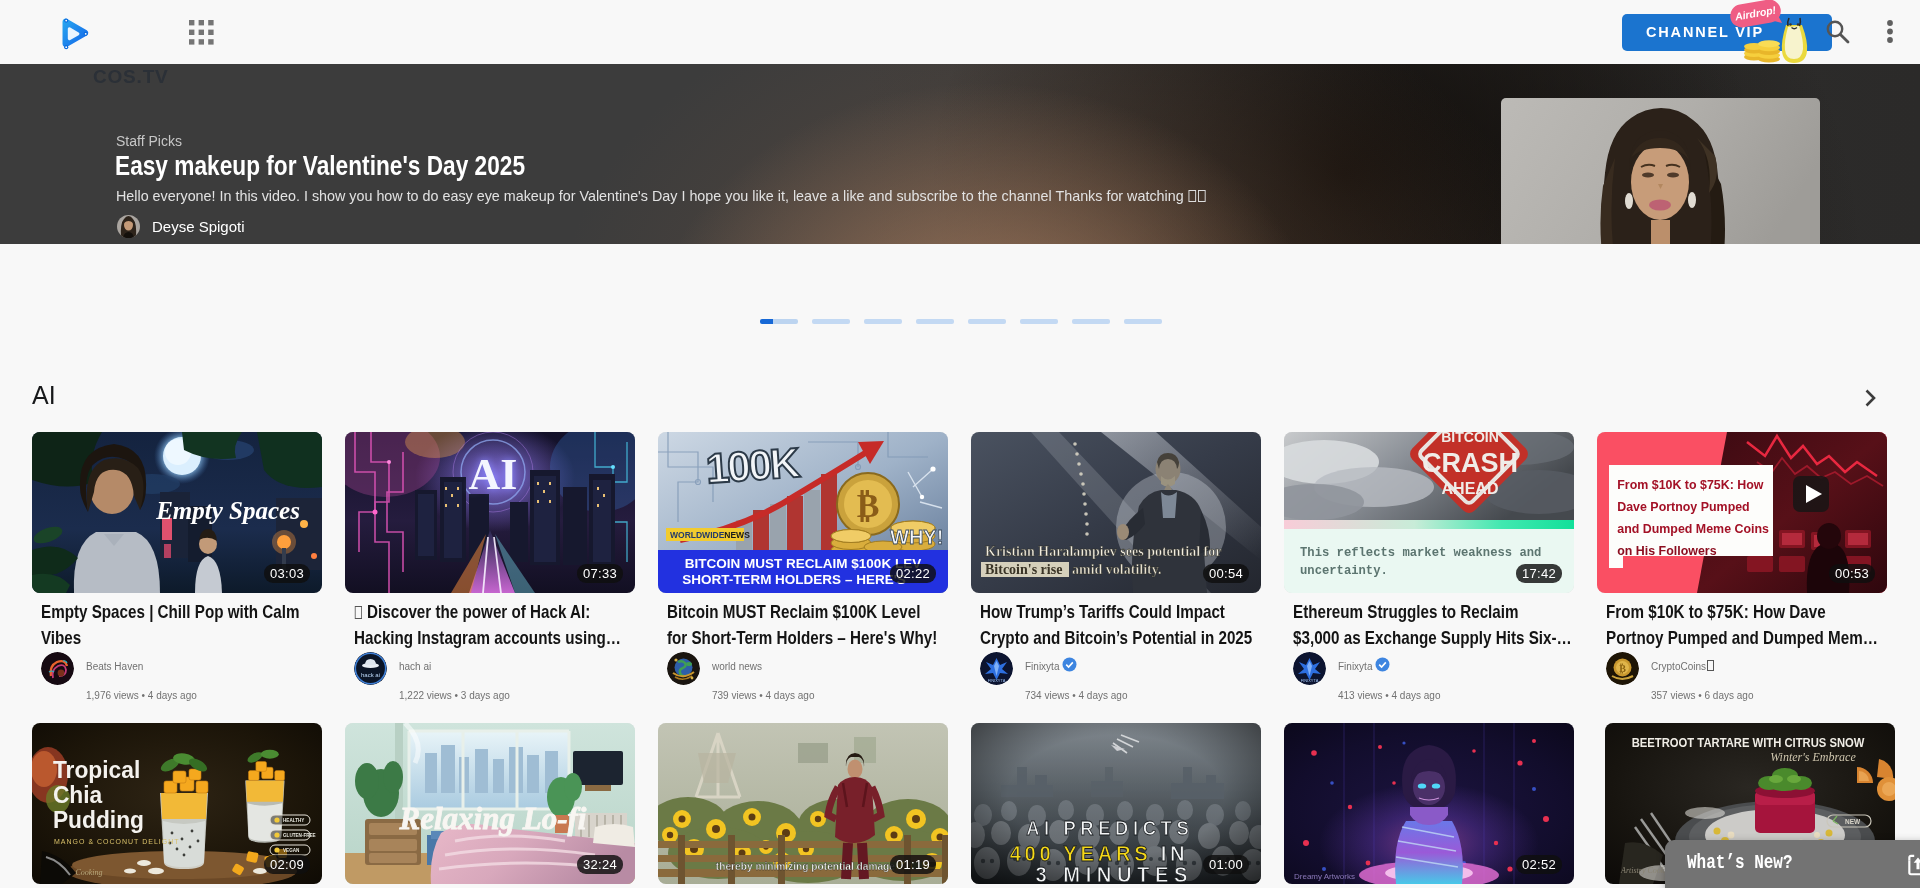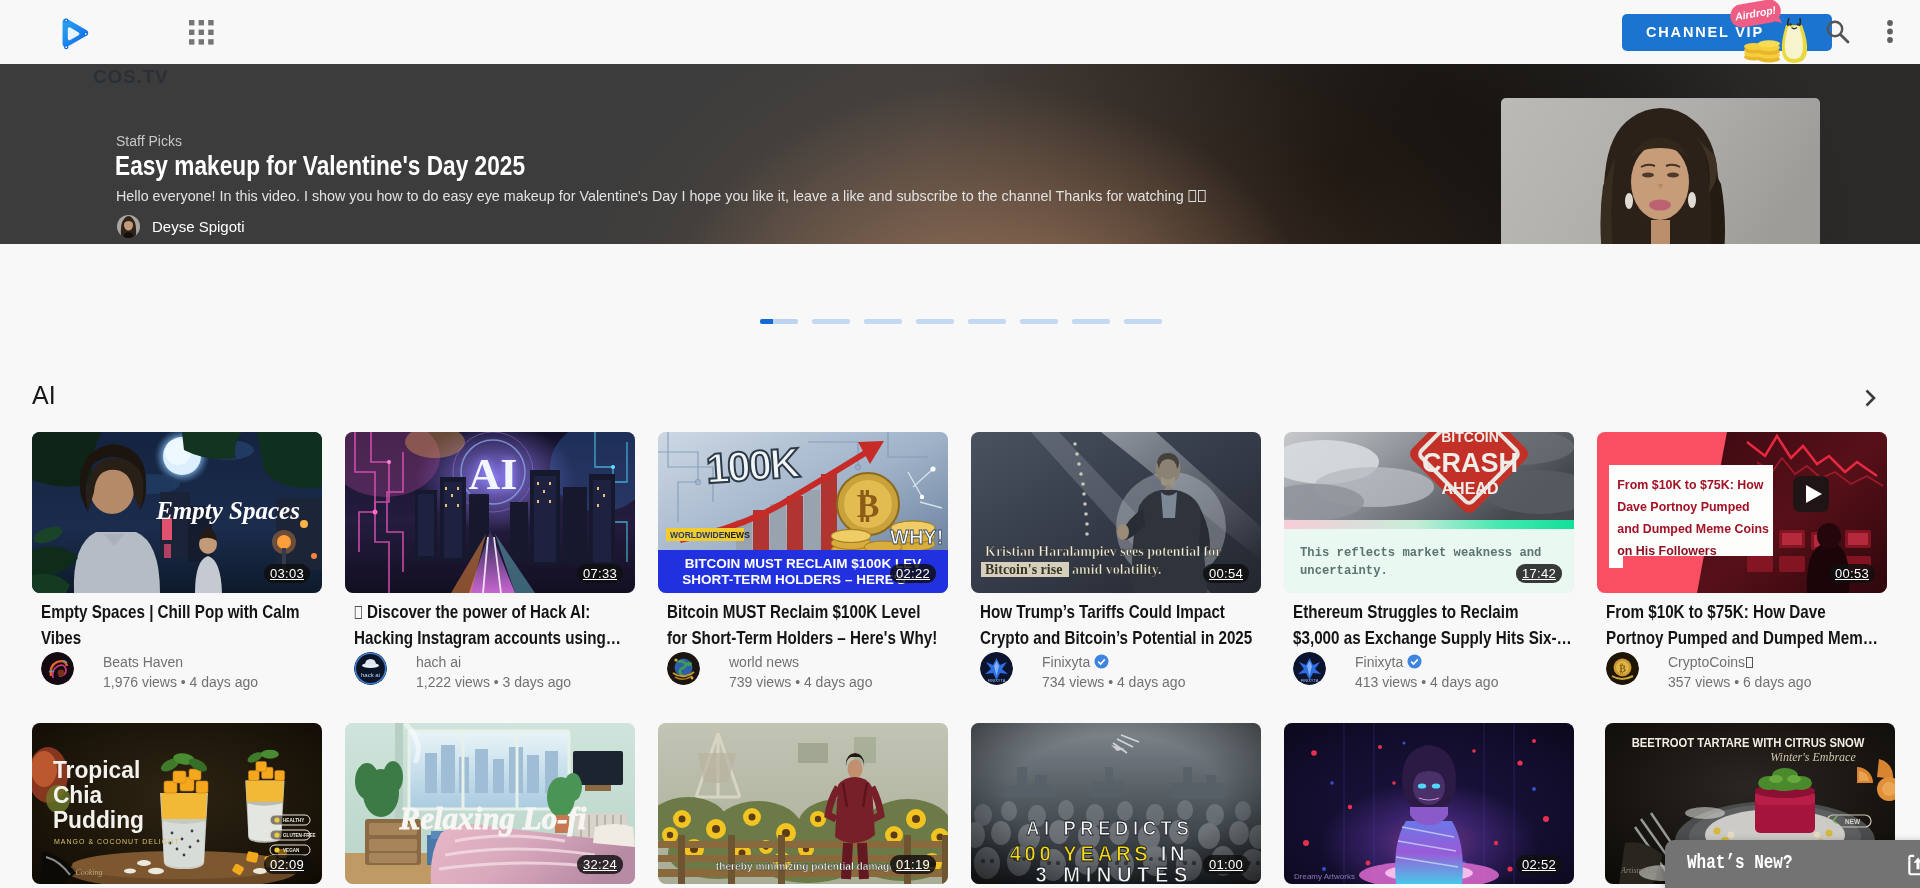--- a/index.html
+++ b/index.html
@@ -35,25 +35,25 @@
 
 .ind{position:absolute;top:319px;left:0;width:1920px;height:6px;}
 .ind span{position:absolute;top:0;height:5px;width:38px;border-radius:2px;background:#c3d9f3;}
 
 .sechead{position:absolute;left:32px;top:381px;font-size:25px;color:#17181a;}
 .chev{position:absolute;left:1858px;top:386px;}
 
 .card{position:absolute;width:290px;}
 .thumb{position:relative;width:290px;height:161px;border-radius:8px;overflow:hidden;background:#ddd;}
 .thumb svg{display:block;}
-.dur{position:absolute;right:12px;bottom:10px;background:rgba(15,15,15,0.82);color:#fff;font-size:13px;padding:2px 6px;border-radius:9px;letter-spacing:0.3px;text-decoration:underline;}
+.dur{position:absolute;right:12px;bottom:10px;background:rgba(15,15,15,0.82);color:#fff;font-size:13px;padding:2px 6px;border-radius:9px;letter-spacing:0.3px;}
 .ttl{margin:6px 0 0 9px;font-size:19px;line-height:26px;font-weight:bold;color:#141414;height:53px;width:340px;transform:scaleX(0.8);transform-origin:0 0;white-space:nowrap;}
 .meta{margin:0 9px 0 9px;display:flex;}
 .av{width:33px;height:33px;border-radius:50%;flex:none;overflow:hidden;}
-.mtx{margin-left:29px;font-size:14px;color:#717171;line-height:20px;white-space:nowrap;}
+.mtx{margin-left:12px;font-size:10px;color:#717171;line-height:29px;white-space:nowrap;}
 .vrf{display:inline-block;vertical-align:-2px;}
 .tofu{display:inline-block;width:9px;height:13px;border:1.2px solid #555;margin:0 1px;vertical-align:-1px;}
 .tofuw{display:inline-block;width:8px;height:12px;border:1.2px solid #ddd;margin:0 1px;vertical-align:-1px;}
 
 .toast{position:absolute;left:1665px;top:840px;width:286px;height:48px;background:#737373;border-radius:9px 9px 0 0;box-shadow:0 2px 8px rgba(0,0,0,0.3);z-index:20;font-family:Liberation Mono, monospace;}
 .toast .t{position:absolute;left:22px;top:12px;font-size:19.5px;font-weight:bold;color:#fff;transform:scaleX(0.82);transform-origin:0 50%;}
 .toast svg{position:absolute;right:20px;top:12px;}
 </style>
 </head>
 <body>

